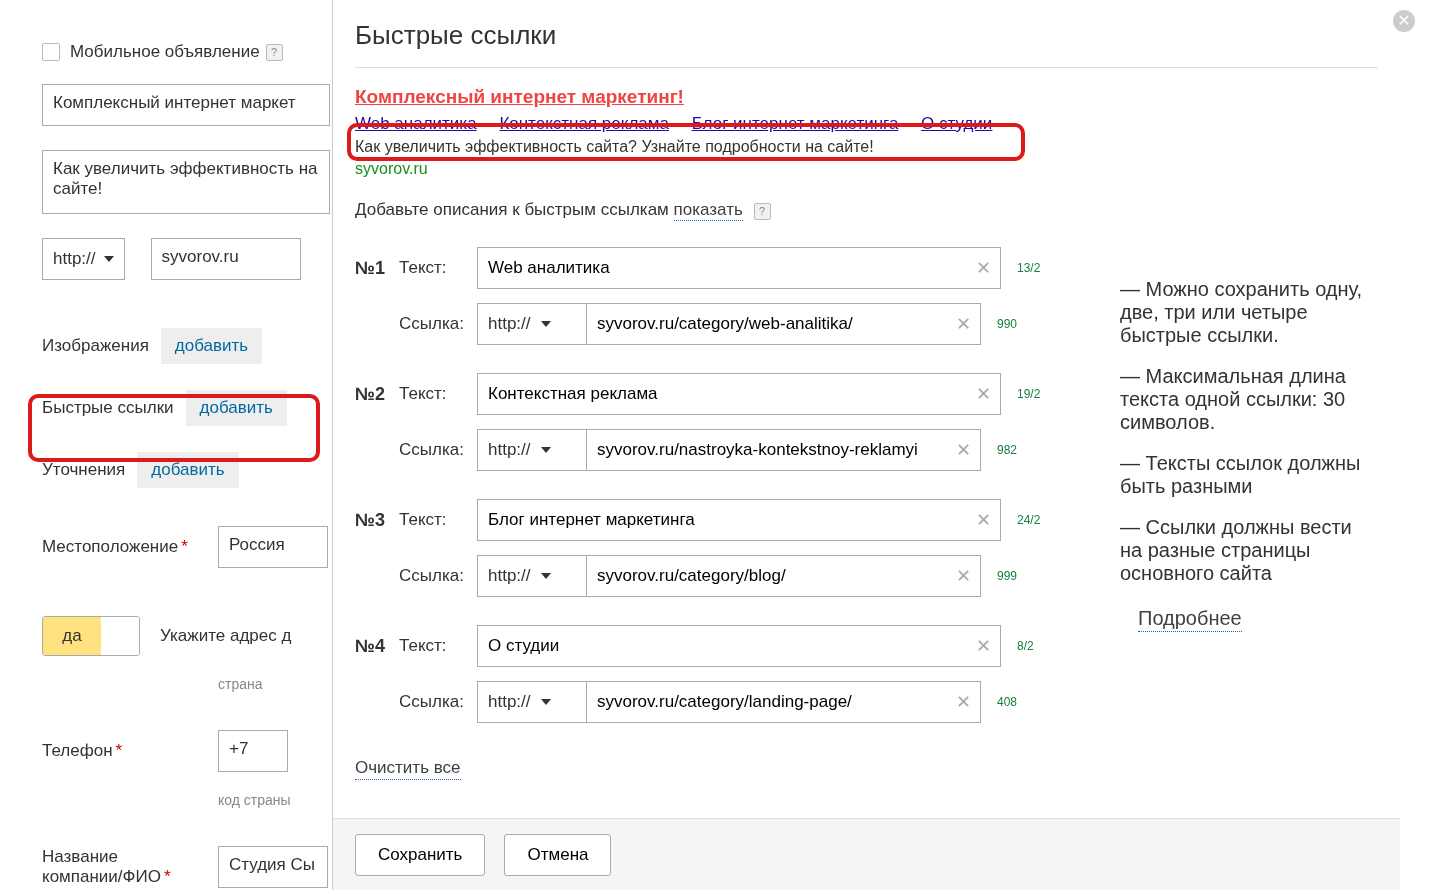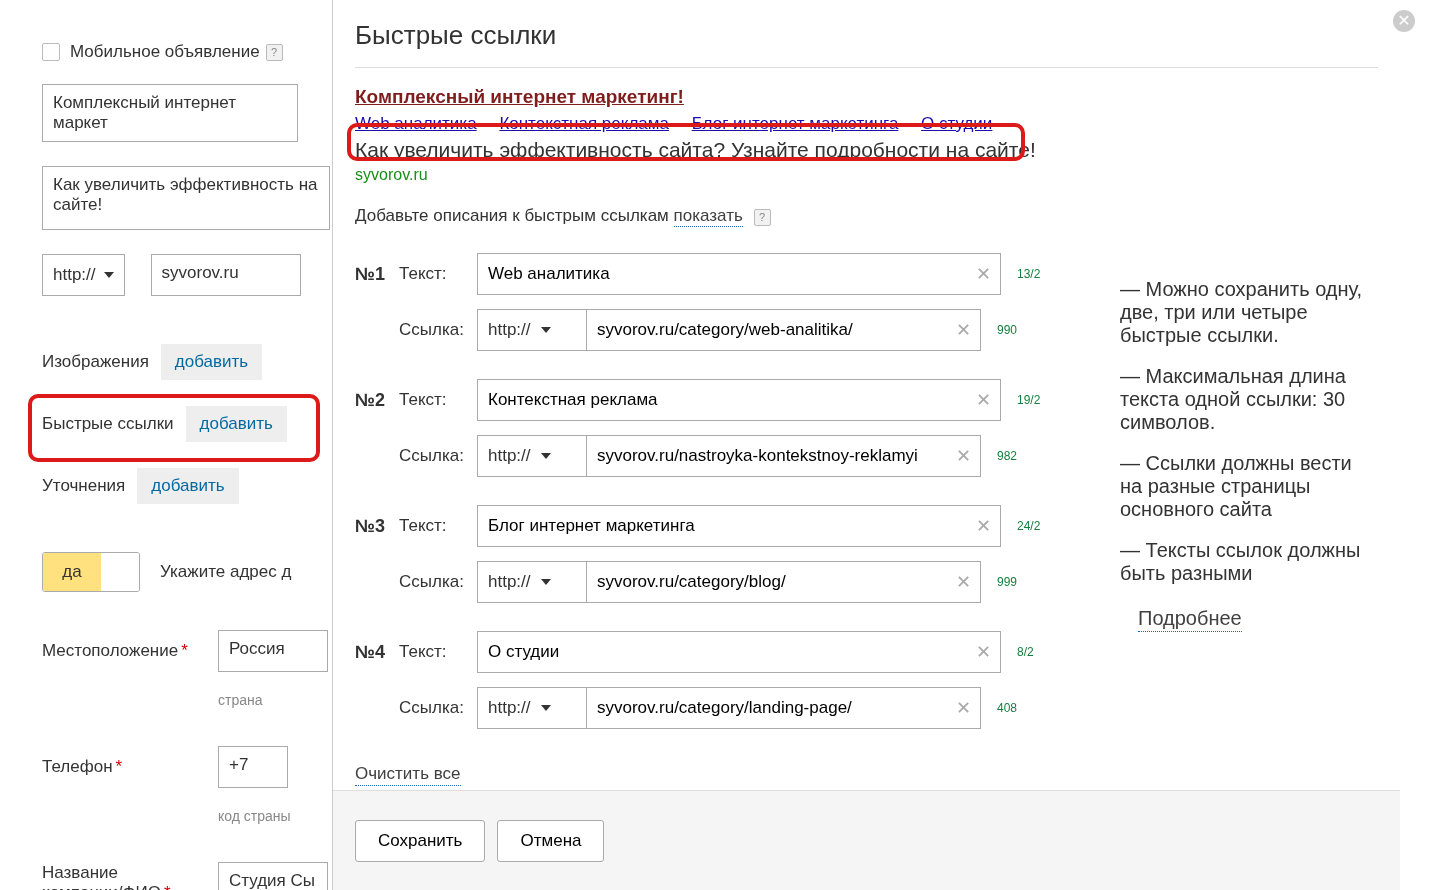--- a/index.html
+++ b/index.html
@@ -39,21 +39,21 @@
     text-align: center;
     color: #888;
     margin-left: 6px;
     border-radius: 2px;
   }
   .input-box {
     border: 1px solid #aaa;
     padding: 8px 10px;
     background: #fff;
     margin-bottom: 24px;
-    width: 256px;
+    width: 288px;
     font-size: 17px;
     min-height: 42px;
   }
   .input-box.multi { min-height: 64px; width: 288px; }
   .url-row { display: flex; gap: 26px; margin-bottom: 48px; }
   .url-proto {
     border: 1px solid #aaa;
     padding: 8px 10px;
     display: flex;
     align-items: center;
@@ -127,24 +127,24 @@
     border-left: 1px solid #ccc;
     padding: 20px 22px 0 22px;
   }
   .dialog h1 {
     font-size: 26px;
     font-weight: normal;
     margin: 0 0 16px 0;
   }
   .dlg-hr { border: none; border-top: 1px solid #ddd; margin: 0 0 18px 0; }
   .ad-preview { margin-bottom: 22px; position: relative; }
-  .ad-title { color: #7f1d1d; font-size: 19px; font-weight: bold; text-decoration: underline;}
+  .ad-title { color: #ef4444; font-size: 19px; font-weight: bold; text-decoration: underline;}
   .ad-sitelinks { margin-top: 6px; }
   .ad-sitelinks a { color: #1a0dab; font-size: 17px; text-decoration: underline; margin-right: 18px;}
-  .ad-desc { color: #333; font-size:21px; margin-top:4px;}
+  .ad-desc { color: #333; font-size:16px; margin-top:4px;}
   .ad-url { color: #198e19; font-size:16px; margin-top:4px;}
   .highlight-ad {
     left: 347px; top: 123px; width: 678px; height: 38px;
   }
   .desc-hint-row { font-size:17px; margin-bottom:26px;}
   .link-rows { }
   .link-row { display:flex; align-items:center; margin-bottom: 12px; min-height:44px;}
   .link-num { width: 44px; font-weight: bold; font-size:18px;}
   .link-lbl { width: 78px; font-size:17px;}
   .link-text-input {
@@ -165,23 +165,23 @@
   }
   .url-input {
     border:1px solid #aaa; border-left:none; height:42px; width:394px;
     padding:0 30px 0 10px; font-size:17px;
   }
   .url-group { display:flex; }
   .clear-all { margin-top: 8px; display:inline-block;text-align:right;}
   .dlg-footer {
     position:absolute; left:0; right:0; bottom:0;
     background:#f5f5f5; border-top:1px solid #ddd;
-    height: 100px;
+    height: 72px;
     display:flex; align-items:center;
-    padding-left: 22px; gap: 12px;
+    padding-left: 22px; gap: 19px;
   }
   .btn {
     border:1px solid #aaa; background:#fff;
     padding: 10px 22px; font-size:17px;
     border-radius:3px;
   }
   .close-x {
     position:absolute; right:20px; top:10px;
     width:22px;height:22px;
     background:#ccc;border-radius:50%;
@@ -238,37 +238,37 @@
   <div class="field-row">
     <span class="lbl">Быстрые ссылки</span>
     <button class="add-btn"><span>добавить</span></button>
   </div>
 
   <div class="field-row">
     <span class="lbl">Уточнения</span>
     <button class="add-btn"><span>добавить</span></button>
   </div>
 
+  <div class="form-row">
+    <div class="form-lbl">
+      <span>Местоположение</span><span class="req">*</span>
+    </div>
+    <div class="form-input">
+      <span>Россия</span>
+    </div>
+  </div>
+
   <div class="form-row" style="margin-top:48px;">
     <div class="toggle">
       <div class="on">
           <span>да</span>
         </div>
       <div class="off"></div>
     </div>
     <span>Укажите адрес д</span>
-  </div>
-
-  <div class="form-row">
-    <div class="form-lbl">
-      <span>Местоположение</span><span class="req">*</span>
-    </div>
-    <div class="form-input">
-      <span>Россия</span>
-    </div>
   </div>
   <div class="sub-lbl">страна</div>
 
   <div class="form-row">
     <div class="form-lbl">
       <span>Телефон</span><span class="req">*</span>
     </div>
     <div class="form-input" style="width:70px;">
       <span>+7</span>
     </div>
@@ -427,17 +427,17 @@
 </div>
 
 <div class="highlight-box highlight-ad"></div>
 
 <div class="close-x">✕</div>
 
 <div class="info-list">
   <ul>
     <li>Можно сохранить одну, две, три или четыре быстрые ссылки.</li>
     <li>Максимальная длина текста одной ссылки: 30 символов.</li>
+    <li>Тексты ссылок должны быть разными</li>
     <li>Ссылки должны вести на разные страницы основного сайта</li>
-    <li>Тексты ссылок должны быть разными</li>
   </ul>
   <a class="link-a more-link">Подробнее</a>
 </div>
 
 </body></html>

